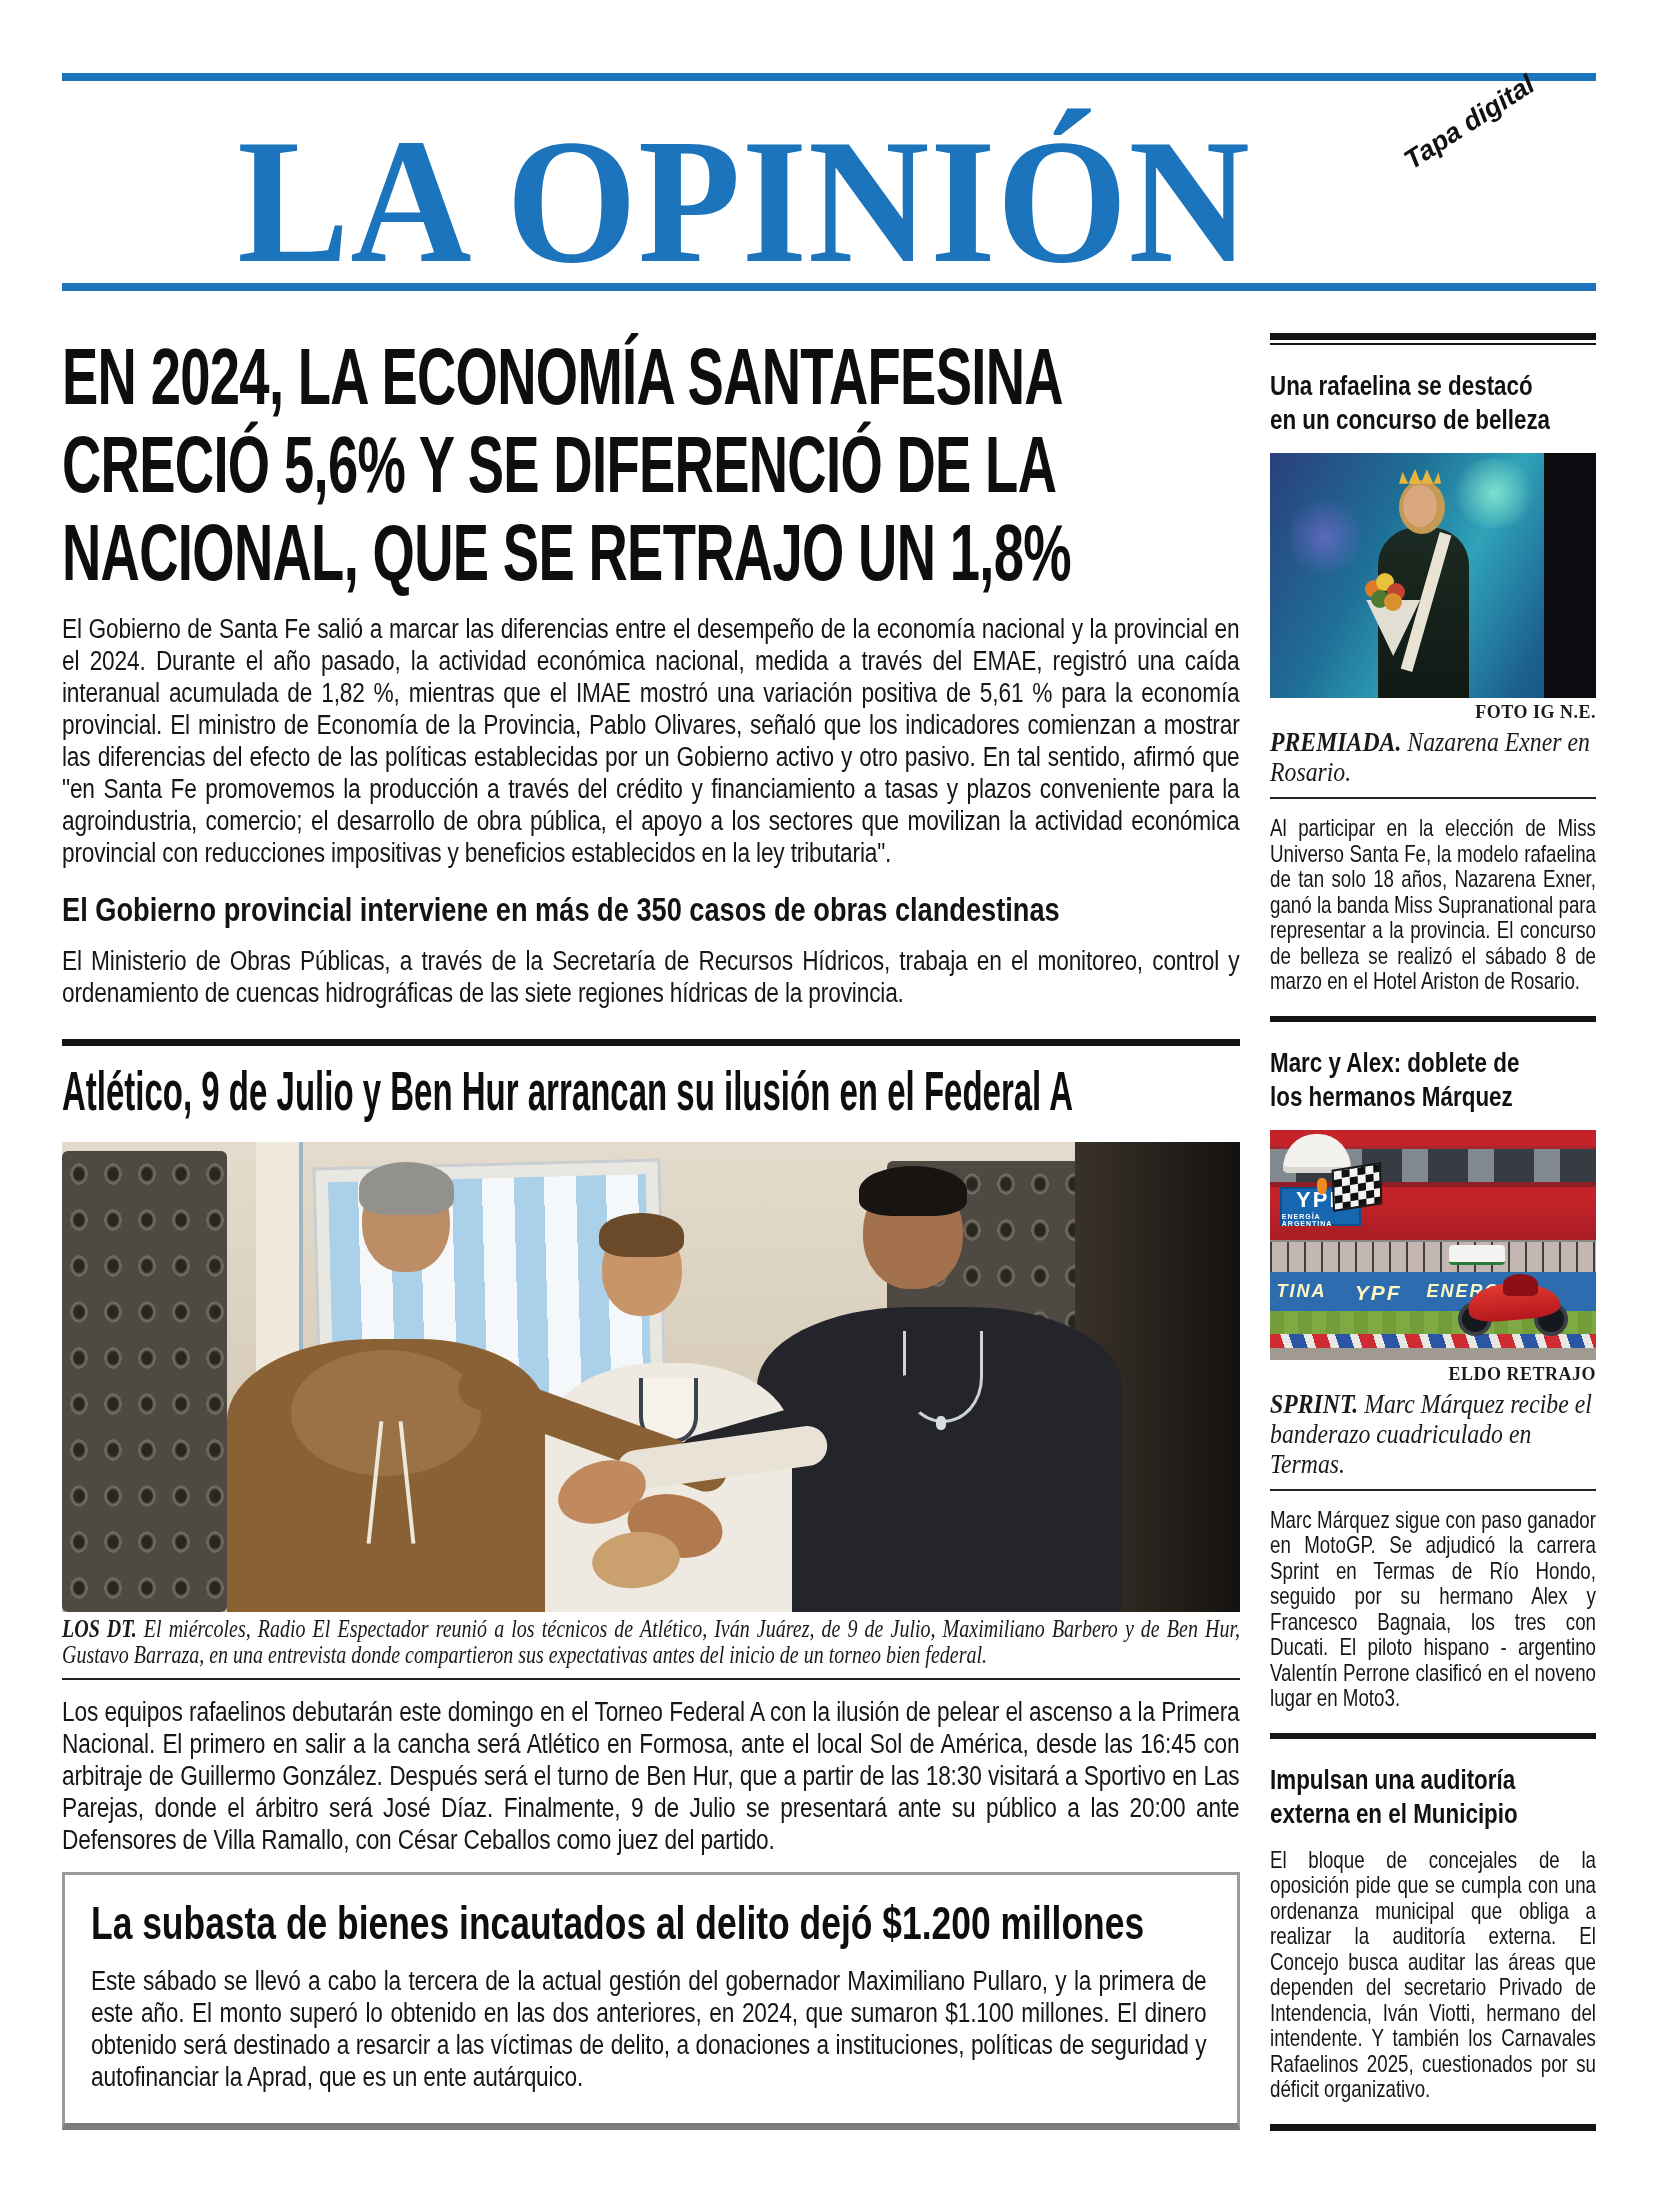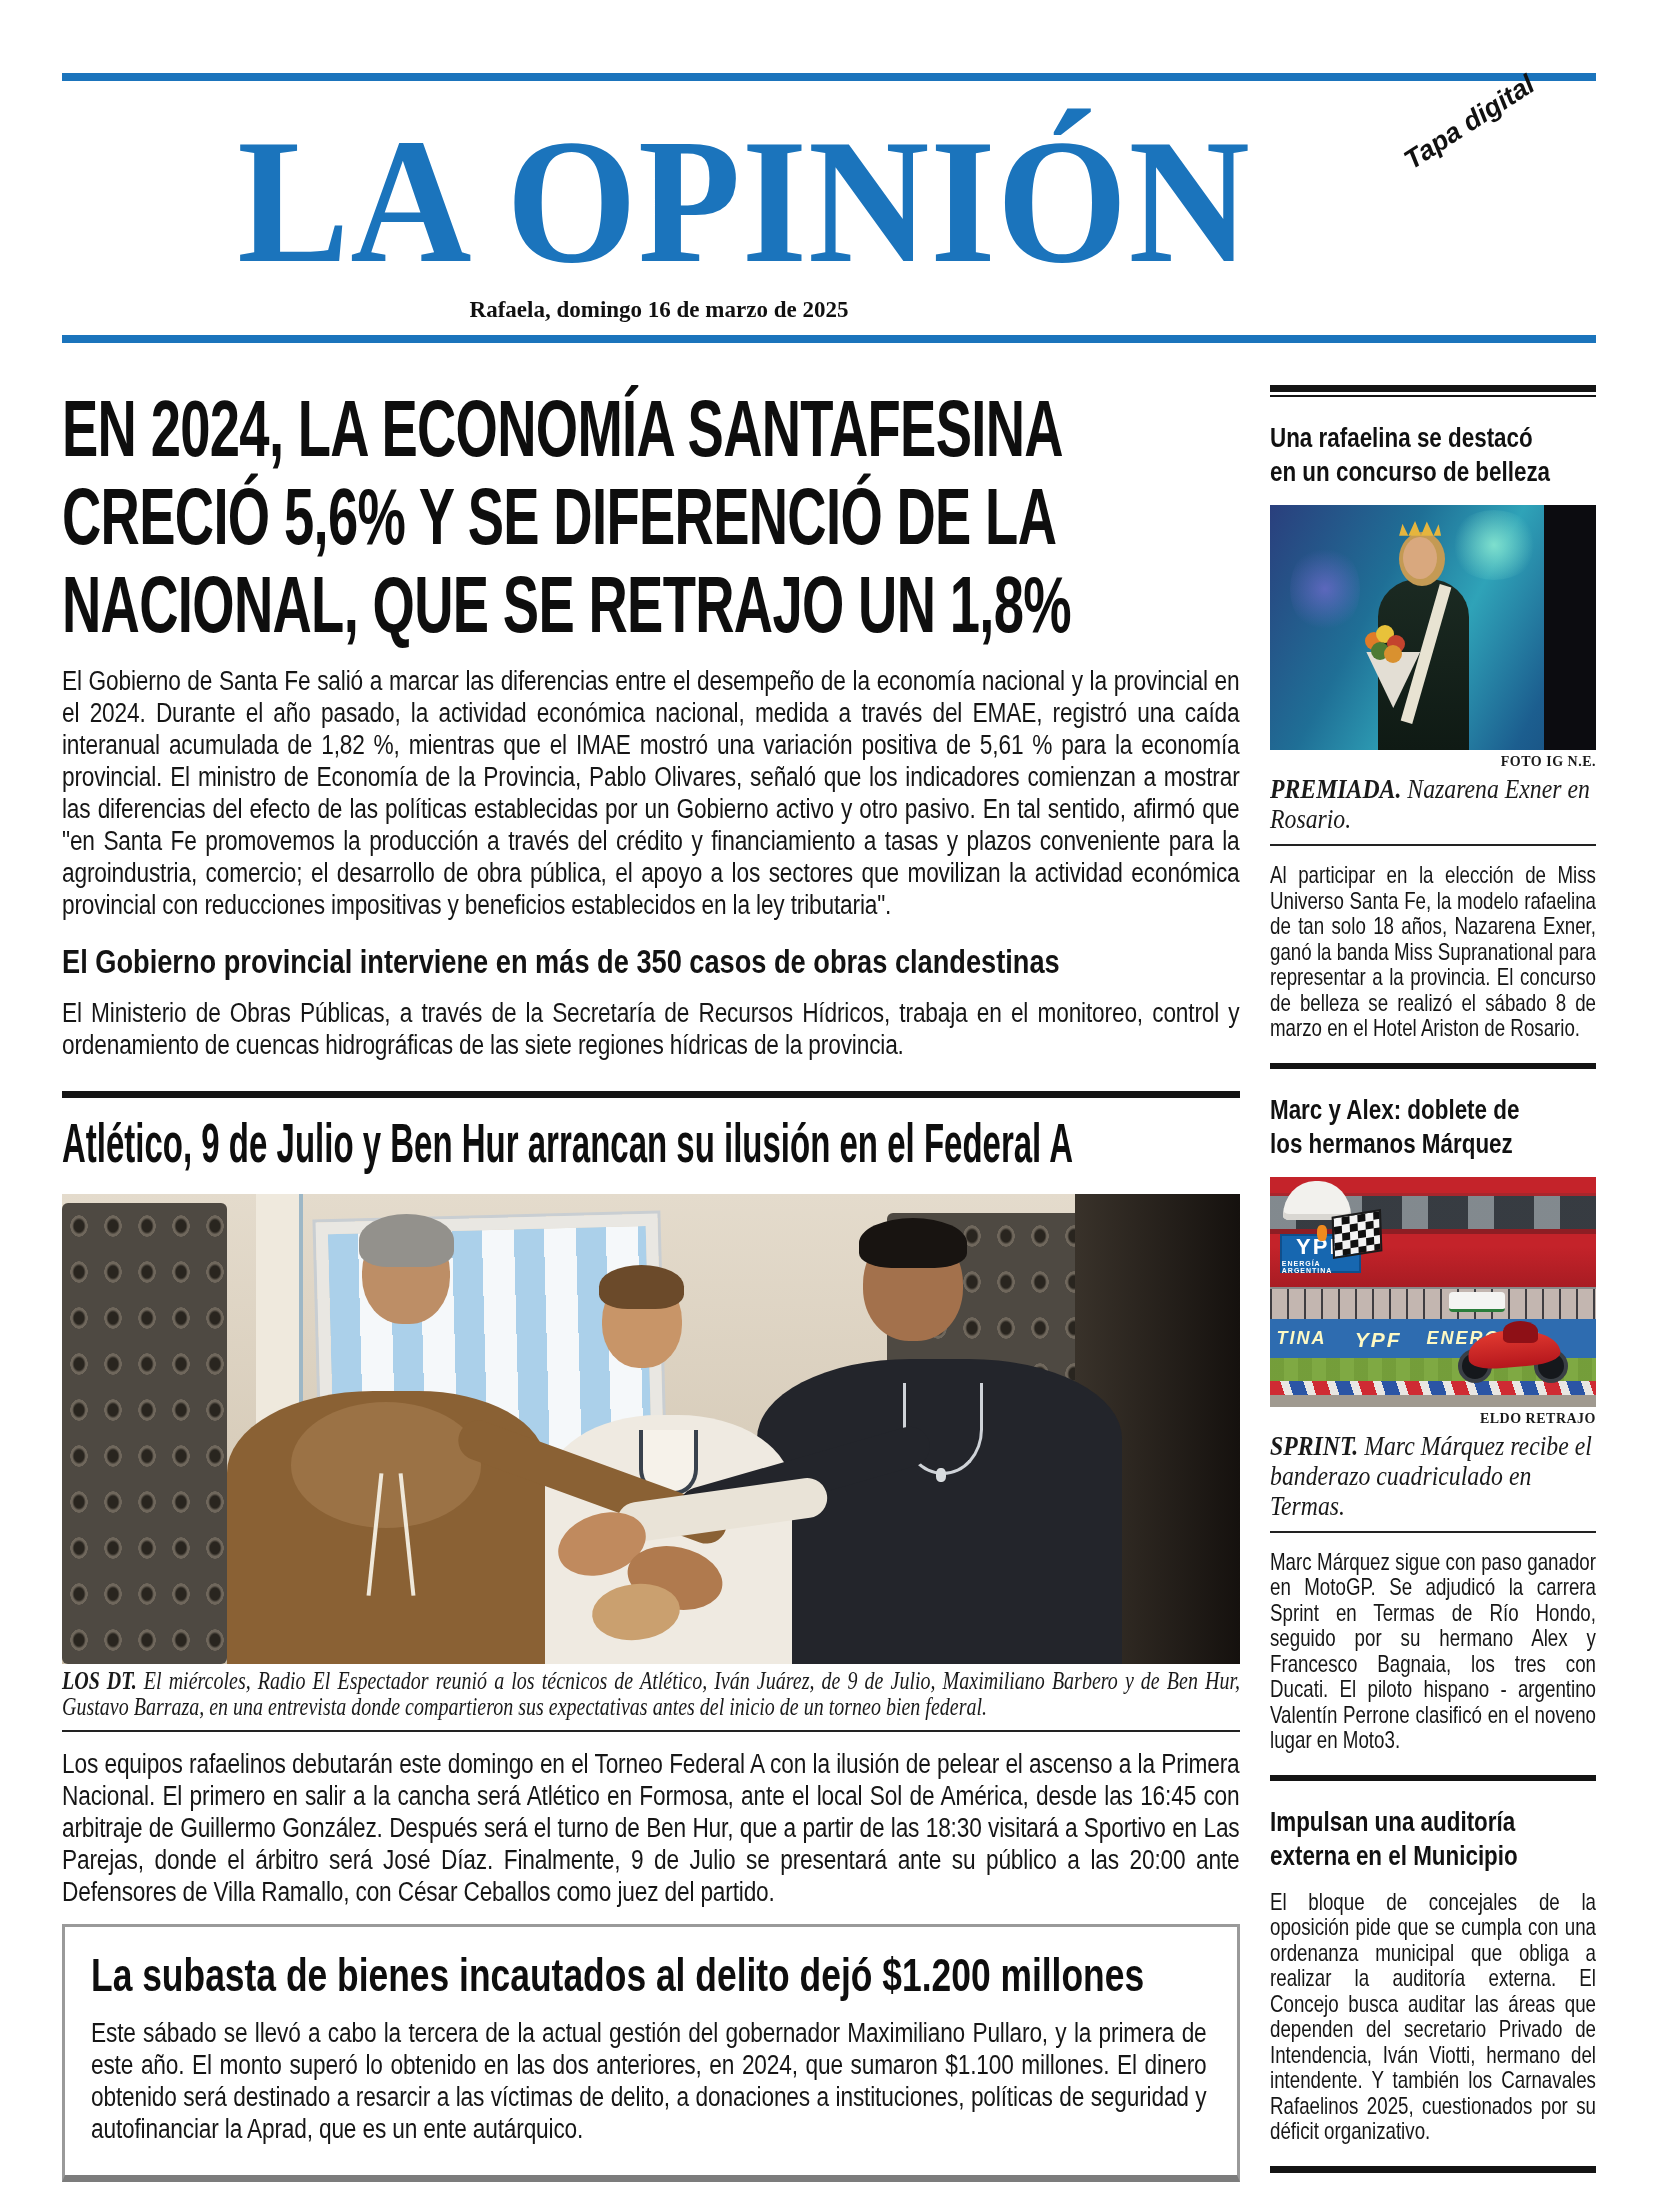--- a/index.html
+++ b/index.html
@@ -35,21 +35,21 @@
 
   .lead-hl { font:800 80px/88px "Liberation Sans", sans-serif; letter-spacing:-1px; color:#0e0e0e; }
   .body-txt { font:400 27px/32px "Liberation Sans", sans-serif; text-align:justify;
               letter-spacing:-.2px; margin-top:16px; color:#161616; }
   .sub-hl { font:700 34px/40px "Liberation Sans", sans-serif; margin-top:20px; color:#131313; }
   .rule-black { height:7px; background:#141414; margin-top:30px; }
   .fed-hl { font:700 55px/58px "Liberation Sans", sans-serif; margin-top:16px; color:#0e0e0e; }
 
   .credit { font:700 19px "Liberation Serif", serif; letter-spacing:.5px; text-align:right;
             margin-top:6px; color:#1a1a1a; }
-  .credit.sm { font-size:14px; margin-top:4px; }
+  .credit.sm { font-size:18px; margin-top:4px; }
   .caption { font:italic 400 25px/26px "Liberation Serif", serif; text-align:justify;
              margin-top:4px; color:#1a1a1a; }
   .cap-lead { font-style:italic; font-weight:700; }
   .rule-thin { height:2px; background:#222; margin-top:10px; }
 
   .box { border:3px solid #9a9a9a; border-bottom:7px solid #7c7c7c; margin-top:16px;
          padding:22px 30px 30px 26px; }
   .box-hl { font:800 46px/52px "Liberation Sans", sans-serif; color:#0e0e0e; }
 
   .double-rule .dr-thick { height:7px; background:#141414; }
@@ -175,21 +175,20 @@
 </head>
 <body>
 
 <div class="page">
 
   <div class="rule-blue top-rule"></div>
 
   <header class="masthead">
     <h1 class="mast-title">LA OPINIÓN</h1>
     <div class="corner-tag">Tapa digital</div>
-    <div class="dateline">Rafaela, domingo 16 de marzo de 2025</div>
   </header>
 
   <div class="rule-blue"></div>
 
   <div class="columns">
 
     <main class="main-col">
 
       <h2 class="lead-hl pre cx68">EN 2024, LA ECONOMÍA SANTAFESINA
 CRECIÓ 5,6% Y SE DIFERENCIÓ DE LA

